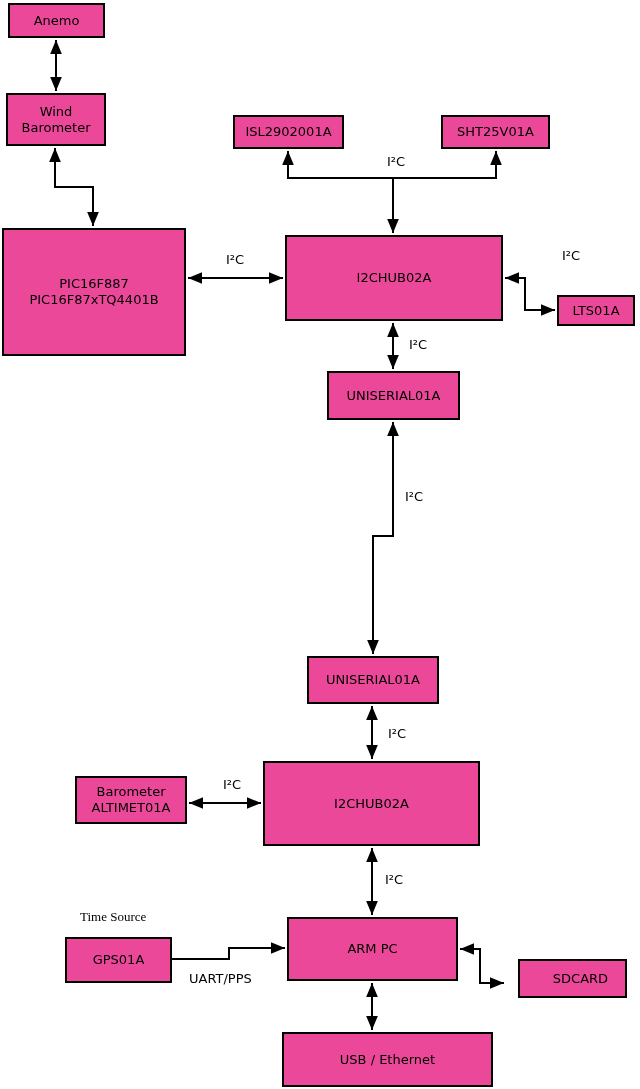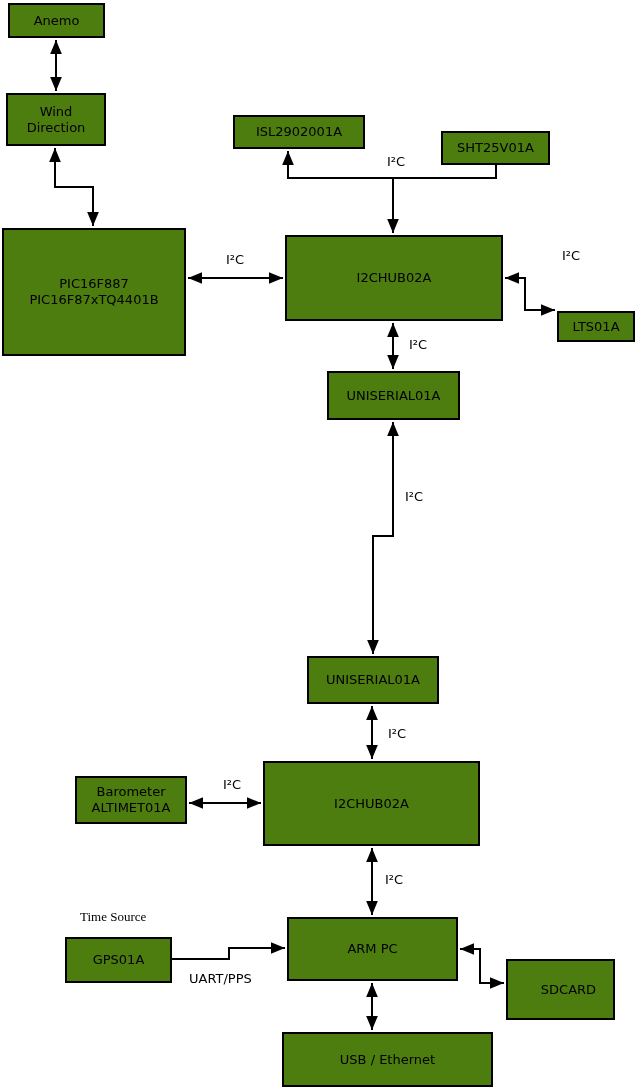--- a/index.html
+++ b/index.html
@@ -8,21 +8,21 @@
     background: #ffffff;
     font-family: "DejaVu Sans", "Liberation Sans", sans-serif;
     position: relative;
     overflow: hidden;
     color: #000000;
   }
   .node {
     position: absolute;
     box-sizing: border-box;
     border: 2px solid #000000;
-    background: #4d7c0f;
+    background: #ec4899;
     display: flex;
     align-items: center;
     justify-content: center;
     text-align: center;
     font-size: 13px;
     line-height: 1.22;
     white-space: pre-line;
   }
   .elabel {
     position: absolute;
@@ -62,35 +62,35 @@
   <path class="edge" d="M 372,706 L 372,759" marker-start="url(#arrow)" marker-end="url(#arrow)"></path>
   <path class="edge" d="M 189,803 L 261,803" marker-start="url(#arrow)" marker-end="url(#arrow)"></path>
   <path class="edge" d="M 372,848 L 372,915" marker-start="url(#arrow)" marker-end="url(#arrow)"></path>
   <path class="edge" d="M 172,959 L 229,959 L 229,948 L 285,948" marker-end="url(#arrow)"></path>
   <path class="edge" d="M 460,949 L 480,949 L 480,983 L 504,983" marker-start="url(#arrow)" marker-end="url(#arrow)"></path>
   <path class="edge" d="M 372,983 L 372,1030" marker-start="url(#arrow)" marker-end="url(#arrow)"></path>
 </svg>
 
 <div class="node" style="left:8px; top:3px; width:97px; height:35px;">Anemo</div>
 <div class="node" style="left:6px; top:93px; width:100px; height:53px;">Wind
-Direction</div>
+Barometer</div>
 <div class="node" style="left:2px; top:228px; width:184px; height:128px;">PIC16F887
 PIC16F87xTQ4401B</div>
-<div class="node" style="left:233px; top:115px; width:132px; height:34px;">ISL2902001A</div>
-<div class="node" style="left:441px; top:131px; width:109px; height:34px;">SHT25V01A</div>
+<div class="node" style="left:233px; top:115px; width:111px; height:34px;">ISL2902001A</div>
+<div class="node" style="left:441px; top:115px; width:109px; height:34px;">SHT25V01A</div>
 <div class="node" style="left:285px; top:235px; width:218px; height:86px;">I2CHUB02A</div>
-<div class="node" style="left:557px; top:295px; width:78px; height:31px;margin-top:16px;">LTS01A</div>
+<div class="node" style="left:557px; top:295px; width:78px; height:31px;">LTS01A</div>
 <div class="node" style="left:327px; top:371px; width:133px; height:49px;">UNISERIAL01A</div>
 <div class="node" style="left:307px; top:656px; width:132px; height:48px;">UNISERIAL01A</div>
 <div class="node" style="left:75px; top:776px; width:112px; height:48px;">Barometer
 ALTIMET01A</div>
 <div class="node" style="left:263px; top:761px; width:217px; height:85px;">I2CHUB02A</div>
 <div class="node" style="left:65px; top:937px; width:107px; height:46px;">GPS01A</div>
 <div class="node" style="left:287px; top:917px; width:171px; height:64px;">ARM PC</div>
-<div class="node" style="left:506px; top:959px; width:109px; height:61px;padding-left:16px;">SDCARD</div>
+<div class="node" style="left:518px; top:959px; width:109px; height:39px;padding-left:16px;">SDCARD</div>
 <div class="node" style="left:282px; top:1032px; width:211px; height:55px;">USB / Ethernet</div>
 
 <span class="elabel" style="left:387px; top:155px;">I²C</span>
 <span class="elabel" style="left:226px; top:253px;">I²C</span>
 <span class="elabel" style="left:562px; top:249px;">I²C</span>
 <span class="elabel" style="left:409px; top:338px;">I²C</span>
 <span class="elabel" style="left:405px; top:490px;">I²C</span>
 <span class="elabel" style="left:388px; top:727px;">I²C</span>
 <span class="elabel" style="left:223px; top:778px;">I²C</span>
 <span class="elabel" style="left:385px; top:873px;">I²C</span>

